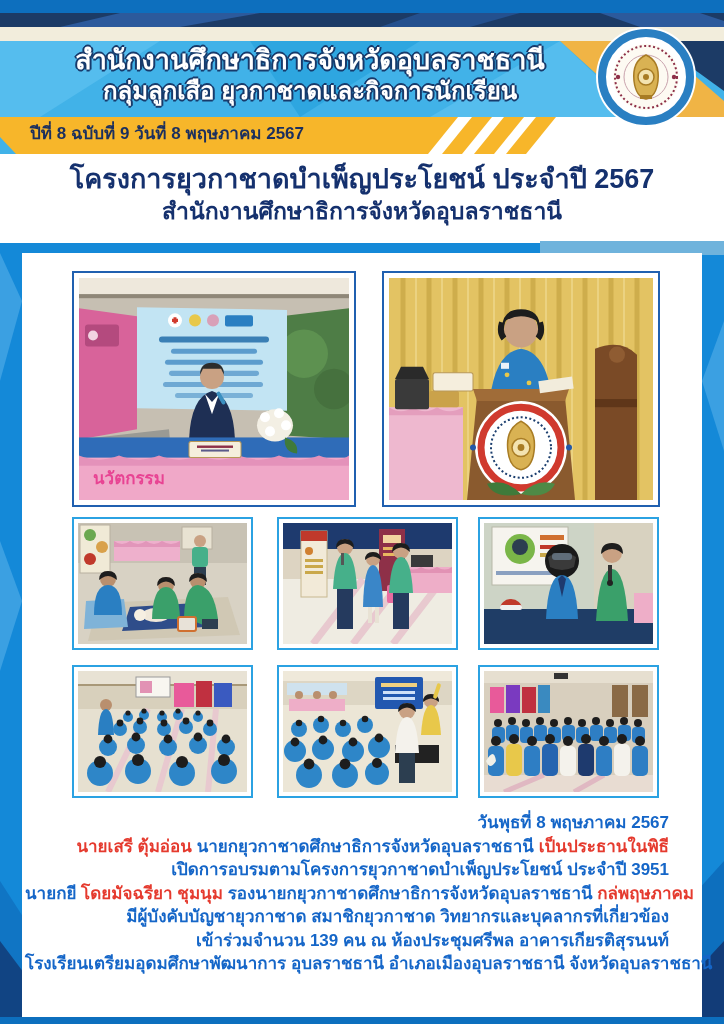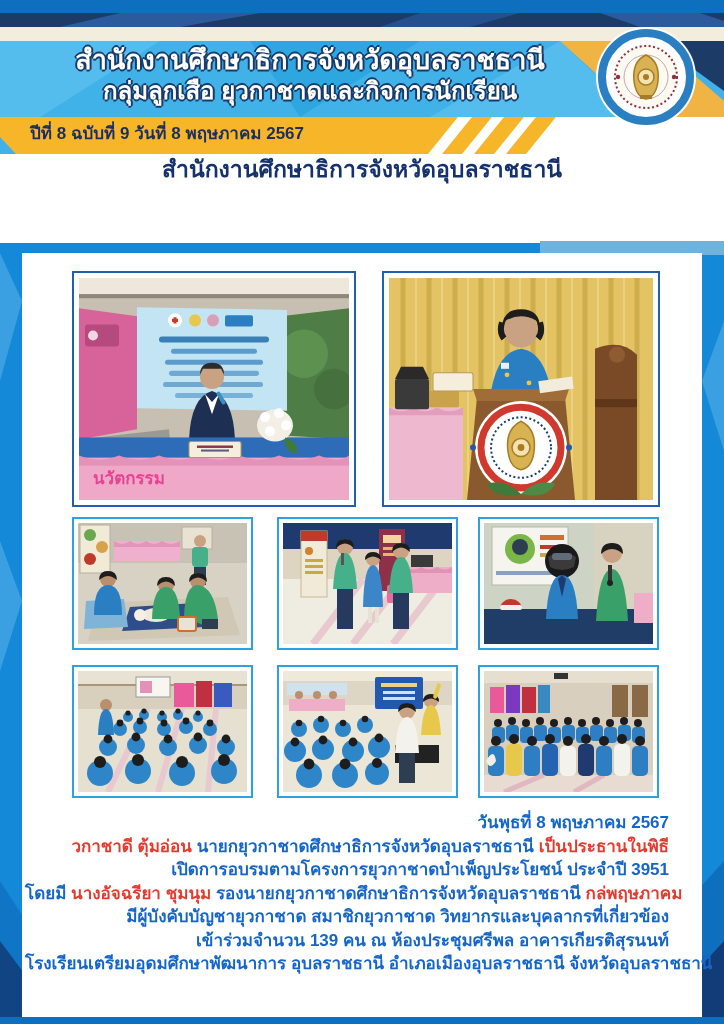--- a/index.html
+++ b/index.html
@@ -97,20 +97,21 @@
       <polygon points="0,0 458,0 428,37 0,37" fill="#f7b62a"></polygon>
       <polygon points="0,20 16,37 0,37" fill="#41b2e8"></polygon>
       <polygon points="472,0 492,0 462,37 442,37" fill="#f7b62a"></polygon>
       <polygon points="504,0 524,0 494,37 474,37" fill="#f7b62a"></polygon>
       <polygon points="536,0 556,0 526,37 506,37" fill="#f7b62a"></polygon>
     </svg>
   </div>
   <div id="issue-text">ปีที่ 8 ฉบับที่ 9 วันที่ 8 พฤษภาคม 2567</div>
 
   <div id="title-area">
+    <div class="t1">โครงการยุวกาชาดบำเพ็ญประโยชน์ ประจำปี 2567</div>
     <div class="t2">สำนักงานศึกษาธิการจังหวัดอุบลราชธานี</div>
   </div>
 
   <div id="content-bg"></div>
   <svg class="decor" style="top:228px;" width="724" height="796">
     <rect x="540" y="0" width="184" height="14" fill="#6fb3dc"></rect>
     <polygon points="0,12 22,60 0,140" fill="#3ba0e2"></polygon>
     <polygon points="0,300 22,360 0,430" fill="#3ba0e2"></polygon>
     <polygon points="724,80 702,140 724,210" fill="#3ba0e2"></polygon>
     <polygon points="0,640 0,780 90,780" fill="#0e68b8" opacity="0.6"></polygon>
@@ -514,23 +515,23 @@
       <rect x="94" y="73" width="16" height="32" rx="5" fill="#1e3a6e"></rect>
       <rect x="112" y="75" width="16" height="30" rx="5" fill="#2e7ec4"></rect>
       <rect x="130" y="73" width="16" height="32" rx="5" fill="#f4f2ec"></rect>
       <rect x="148" y="75" width="16" height="30" rx="5" fill="#2e7ec4"></rect>
       <path d="M2 90 q8 -14 10 0 q-6 10 -10 0z" fill="#f0f0e8"></path>
     </svg>
   </div>
 
   <div id="body-text">
       <div class="body-line"><span class="blue">วันพุธที่ 8 พฤษภาคม 2567</span></div>
-      <div class="body-line"><span class="red">วกาชาดี ตุ้มอ่อน </span><span class="blue">นายกยุวกาชาดศึกษาธิการจังหวัดอุบลราชธานี </span><span class="red">เป็นประธานในพิธี</span></div>
+      <div class="body-line"><span class="red">นายเสรี ตุ้มอ่อน </span><span class="blue">นายกยุวกาชาดศึกษาธิการจังหวัดอุบลราชธานี </span><span class="red">เป็นประธานในพิธี</span></div>
       <div class="body-line"><span class="blue">เปิดการอบรมตามโครงการยุวกาชาดบำเพ็ญประโยชน์ ประจำปี 3951</span></div>
-      <div class="body-line"><span class="blue">โดยมี </span><span class="red">นางอัจฉรียา ชุมนุม </span><span class="blue">รองนายกยุวกาชาดศึกษาธิการจังหวัดอุบลราชธานี </span><span class="red">กล่พฤษภาคม</span></div>
+      <div class="body-line"><span class="blue">นายกยี </span><span class="red">โดยมัจฉรียา ชุมนุม </span><span class="blue">รองนายกยุวกาชาดศึกษาธิการจังหวัดอุบลราชธานี </span><span class="red">กล่พฤษภาคม</span></div>
       <div class="body-line"><span class="blue">มีผู้บังคับบัญชายุวกาชาด สมาชิกยุวกาชาด วิทยากรและบุคลากรที่เกี่ยวข้อง</span></div>
       <div class="body-line"><span class="blue">เข้าร่วมจำนวน 139 คน ณ ห้องประชุมศรีพล อาคารเกียรติสุรนนท์</span></div>
       <div class="body-line"><span class="blue">โรงเรียนเตรียมอุดมศึกษาพัฒนาการ อุบลราชธานี อำเภอเมืองอุบลราชธานี จังหวัดอุบลราชธานี</span></div>
     </div>
 
   <div id="bottom-strip-left"></div>
   <div id="bottom-strip-right"></div>
 </div>
 
 </body></html>

